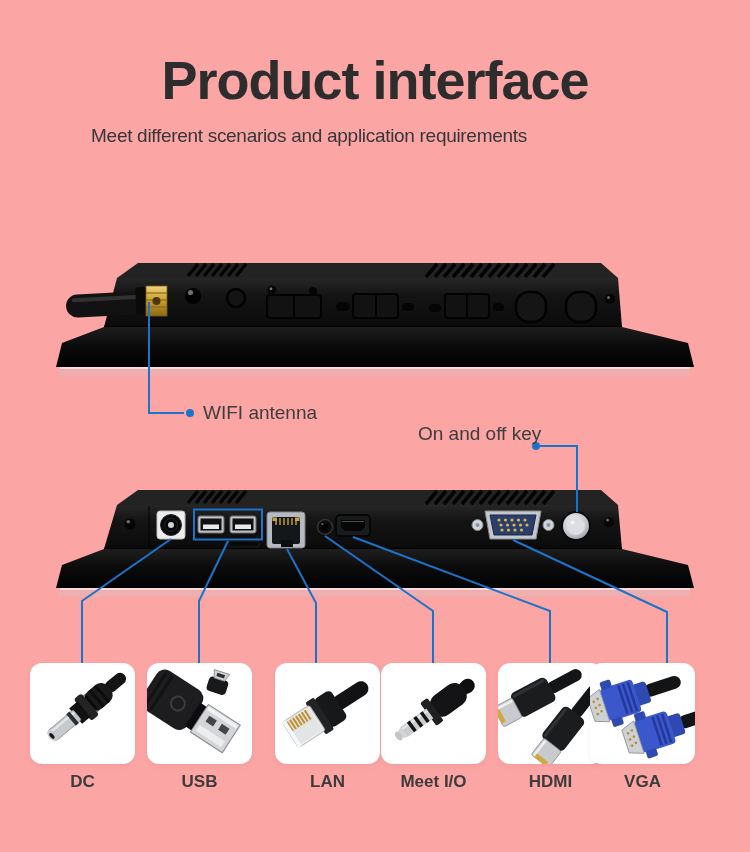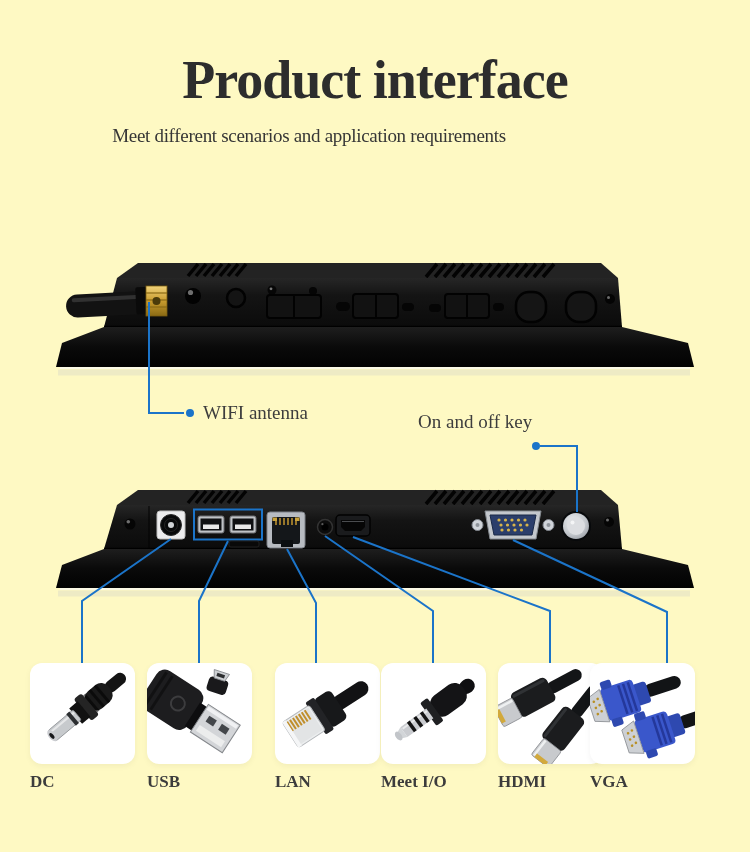--- a/index.html
+++ b/index.html
@@ -1,41 +1,41 @@
 <!DOCTYPE html>
 <html><head>
 <meta charset="utf-8">
 <style>
   html,body{margin:0;padding:0;background:#dfe1e3;}
   .canvas{
     position:relative;width:750px;height:852px;margin:0 auto;
-    background:#fef9c3;overflow:hidden;
-    font-family:Liberation Serif, serif;
+    background:#fca5a5;overflow:hidden;
+    font-family:Liberation Sans, sans-serif;
   }
   .title{
     position:absolute;top:50px;left:0;width:750px;text-align:center;
     font-size:54px;font-weight:bold;letter-spacing:-1px;color:#2d2d2d;line-height:60px;
   }
   .subtitle{
     position:absolute;top:124px;left:0;width:618px;text-align:center;
     font-size:19px;letter-spacing:-0.3px;color:#363636;line-height:24px;
   }
   .scene{position:absolute;left:0;top:0;}
   .callout{
     position:absolute;font-size:19px;color:#3d3d3d;line-height:20px;white-space:nowrap;
   }
   .callout.wifi{left:203px;top:403px;}
-  .callout.power{left:418px;top:412px;}
+  .callout.power{left:418px;top:424px;}
   .tile{
     position:absolute;top:663px;width:105px;height:101px;background:#ffffff;
     border-radius:12px;box-shadow:0 2px 6px rgba(0,0,0,0.05);
   }
   .tile svg{display:block;}
   .tile-label{
-    position:absolute;top:772px;width:105px;text-align:left;
+    position:absolute;top:772px;width:105px;text-align:center;
     font-size:17px;font-weight:600;color:#3c3c3c;line-height:20px;white-space:nowrap;
   }
   .x0{left:30px}.x1{left:147px}.x2{left:275px}.x3{left:381px}.x4{left:498px}.x5{left:590px}
 </style>
 </head>
 <body>
 
 <div class="canvas">
 
   <div class="title">Product interface</div>

